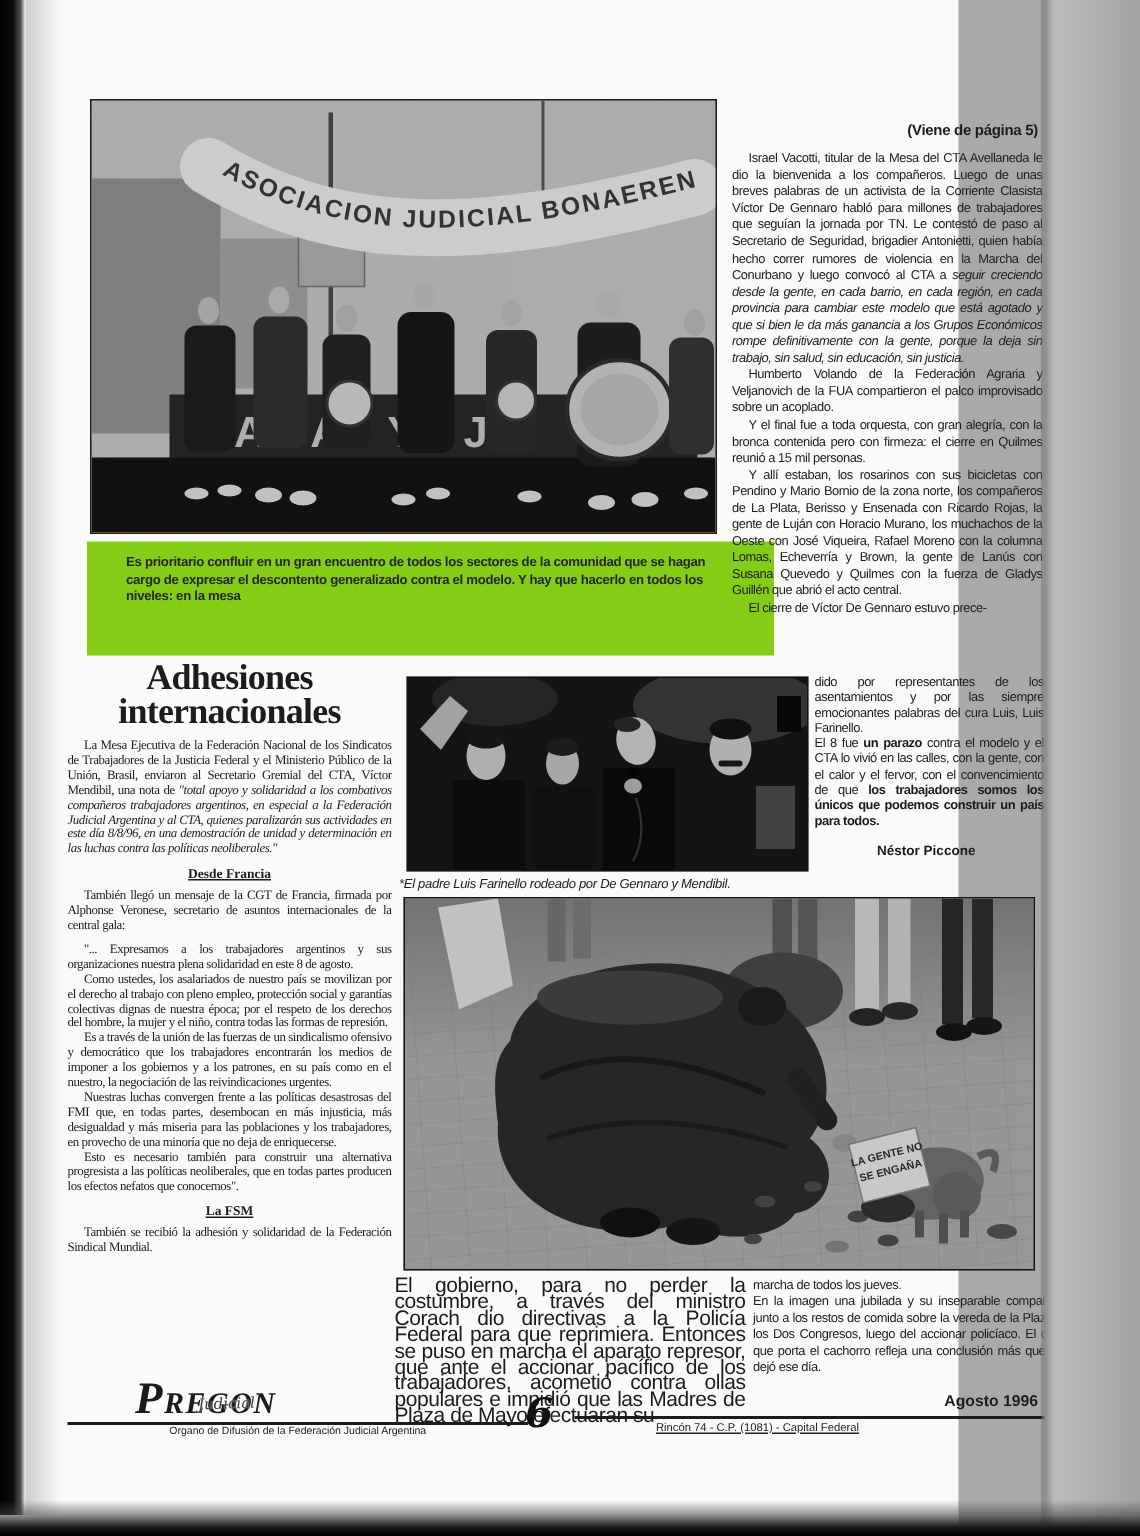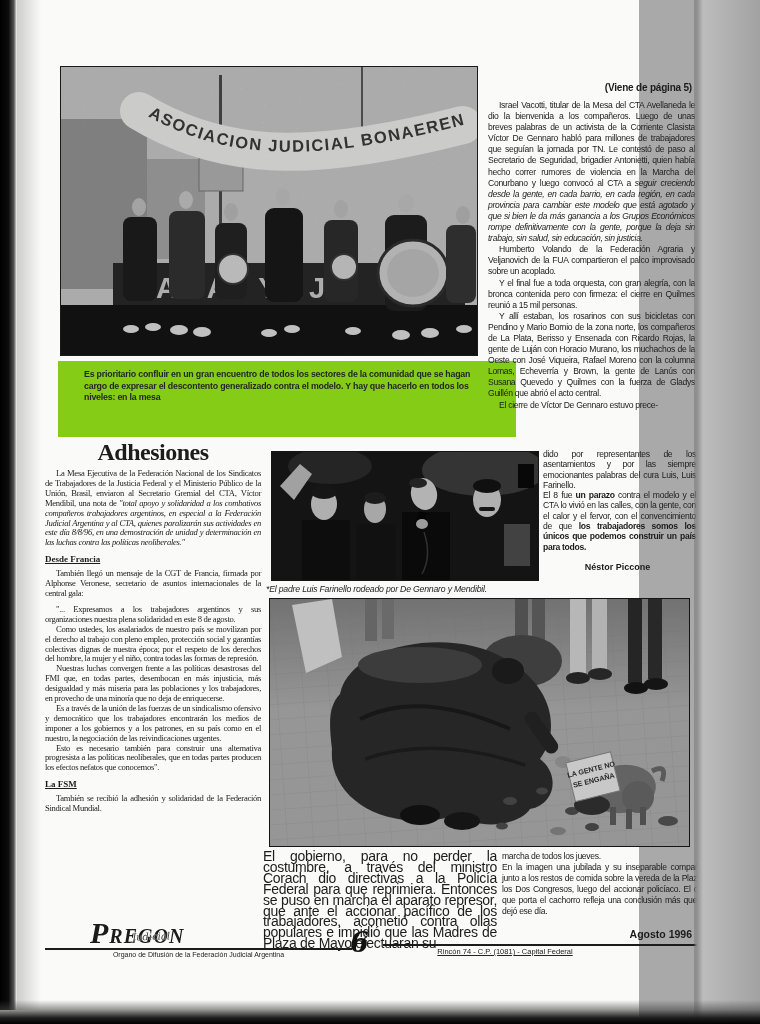--- a/index.html
+++ b/index.html
@@ -31,21 +31,21 @@
 
   
   .col-right-a{position:absolute;left:488px;top:100px;width:207px;
     font-size:8.6px;line-height:11.1px;letter-spacing:-0.3px;}
   .col-right-b{position:absolute;left:543px;top:449px;width:153px;
     font-size:8.6px;line-height:10.3px;letter-spacing:-0.3px;}
   .col-left{position:absolute;left:45px;top:441px;width:216px;
     font-size:8.6px;line-height:9.9px;letter-spacing:-0.3px;font-family:Liberation Serif, serif;}
   .headline{margin:0 0 5px 0;text-align:center;font-size:24px;line-height:23px;
     font-weight:bold;letter-spacing:-0.5px;}
-  .subhead{margin:7px 0 4px 0;font-weight:bold;font-size:9px;
+  .subhead{margin:7px 0 4px 0;text-align:center;font-weight:bold;font-size:9px;
     text-decoration:underline;letter-spacing:0;}
   .gap-top{margin-top:6px;}
   .byline{margin:10px 4px 0 0;text-align:center;font-weight:bold;font-size:9px;letter-spacing:0;}
 
   
   .lead-box{position:absolute;left:58px;top:361px;width:458px;height:76px;
     background:#84cc16;display:flex;gap:1px;padding:8px 26px;box-sizing:border-box;}
   .lead-box p{margin:0;flex:1;font-weight:bold;font-size:8.8px;line-height:11.6px;
     letter-spacing:-0.2px;color:#262626;text-align:left;}
 
@@ -145,28 +145,28 @@
       </g>
       <rect width="416" height="288" filter="url(#g1)" opacity="0.16"></rect>
     </svg>
   </figure>
 
   <div class="lead-box">
     <p>Es prioritario confluir en un gran encuentro de todos los sectores de la comunidad que se hagan cargo de expresar el descontento generalizado contra el modelo. Y hay que hacerlo en todos los niveles: en la mesa</p>
   </div>
 
   <div class="col-left">
-    <h1 class="headline"><span>Adhesiones</span><br></h1>
+    <h1 class="headline"><span>Adhesiones</span><br><span>internacionales</span></h1>
     <p class="para"><span>La Mesa Ejecutiva de la Federación Nacional de los Sindicatos de Trabajadores de la Justicia Federal y el Ministerio Público de la Unión, Brasil, enviaron al Secretario Gremial del CTA, Víctor Mendibil, una nota de </span><i>"total apoyo y solidaridad a los combativos compañeros trabajadores argentinos, en especial a la Federación Judicial Argentina y al CTA, quienes paralizarán sus actividades en este día 8/8/96, en una demostración de unidad y determinación en las luchas contra las políticas neoliberales."</i></p>
     <h3 class="subhead">Desde Francia</h3>
     <p class="para">También llegó un mensaje de la CGT de Francia, firmada por Alphonse Veronese, secretario de asuntos internacionales de la central gala:</p>
     <p class="para gap-top">"... Expresamos a los trabajadores argentinos y sus organizaciones nuestra plena solidaridad en este 8 de agosto.</p>
     <p class="para">Como ustedes, los asalariados de nuestro país se movilizan por el derecho al trabajo con pleno empleo, protección social y garantías colectivas dignas de nuestra época; por el respeto de los derechos del hombre, la mujer y el niño, contra todas las formas de represión.</p>
+    <p class="para">Es a través de la unión de las fuerzas de un sindicalismo ofensivo y democrático que los trabajadores encontrarán los medios de imponer a los gobiernos y a los patrones, en su país como en el nuestro, la negociación de las reivindicaciones urgentes.</p>
     <p class="para">Nuestras luchas convergen frente a las políticas desastrosas del FMI que, en todas partes, desembocan en más injusticia, más desigualdad y más miseria para las poblaciones y los trabajadores, en provecho de una minoría que no deja de enriquecerse.</p>
-    <p class="para">Es a través de la unión de las fuerzas de un sindicalismo ofensivo y democrático que los trabajadores encontrarán los medios de imponer a los gobiernos y a los patrones, en su país como en el nuestro, la negociación de las reivindicaciones urgentes.</p>
     <p class="para">Esto es necesario también para construir una alternativa progresista a las políticas neoliberales, que en todas partes producen los efectos nefatos que conocemos".</p>
     <h3 class="subhead">La FSM</h3>
     <p class="para">También se recibió la adhesión y solidaridad de la Federación Sindical Mundial.</p>
   </div>
 
   <div class="col-right-a">
     <p class="para"><span>Israel Vacotti, titular de la Mesa del CTA Avellaneda le dio la bienvenida a los compañeros. Luego de unas breves palabras de un activista de la Corriente Clasista Víctor De Gennaro habló para millones de trabajadores que seguían la jornada por TN. Le contestó de paso al Secretario de Seguridad, brigadier Antonietti, quien había hecho correr rumores de violencia en la Marcha del Conurbano y luego convocó al CTA a </span><i>seguir creciendo desde la gente, en cada barrio, en cada región, en cada provincia para cambiar este modelo que está agotado y que si bien le da más ganancia a los Grupos Económicos rompe definitivamente con la gente, porque la deja sin trabajo, sin salud, sin educación, sin justicia.</i></p>
     <p class="para">Humberto Volando de la Federación Agraria y Veljanovich de la FUA compartieron el palco improvisado sobre un acoplado.</p>
     <p class="para">Y el final fue a toda orquesta, con gran alegría, con la bronca contenida pero con firmeza: el cierre en Quilmes reunió a 15 mil personas.</p>
     <p class="para">Y allí estaban, los rosarinos con sus bicicletas con Pendino y Mario Bornio de la zona norte, los compañeros de La Plata, Berisso y Ensenada con Ricardo Rojas, la gente de Luján con Horacio Murano, los muchachos de la Oeste con José Viqueira, Rafael Moreno con la columna Lomas, Echeverría y Brown, la gente de Lanús con Susana Quevedo y Quilmes con la fuerza de Gladys Guillén que abrió el acto central.</p>

